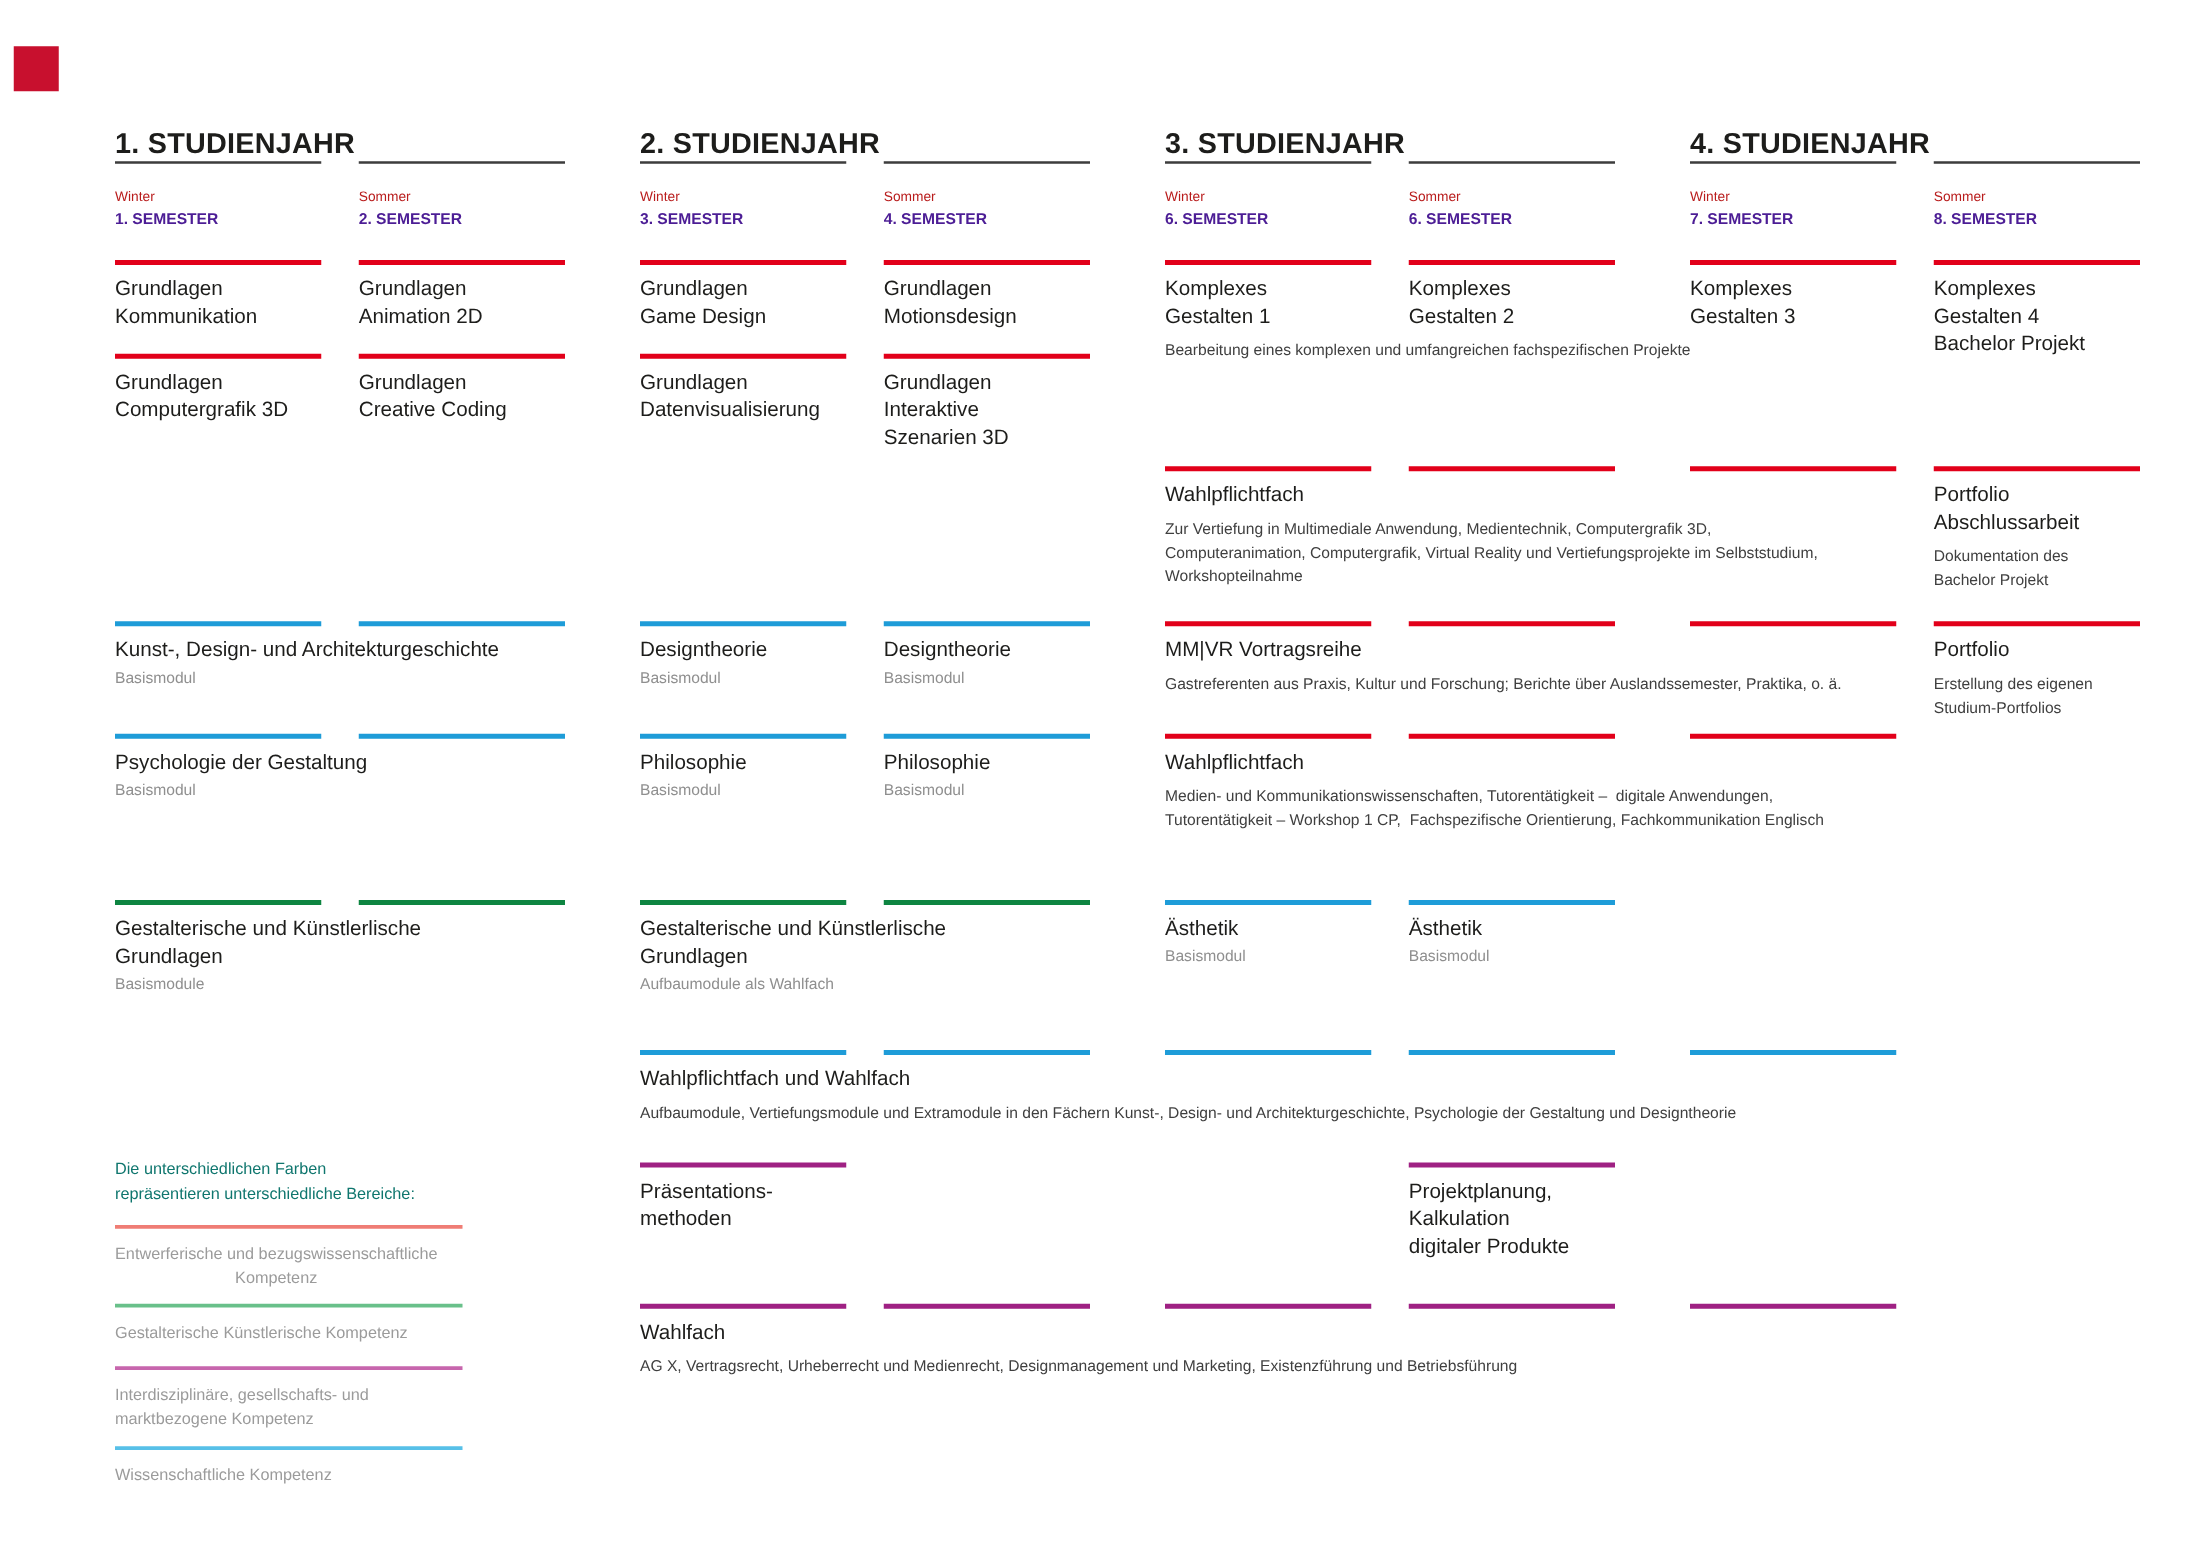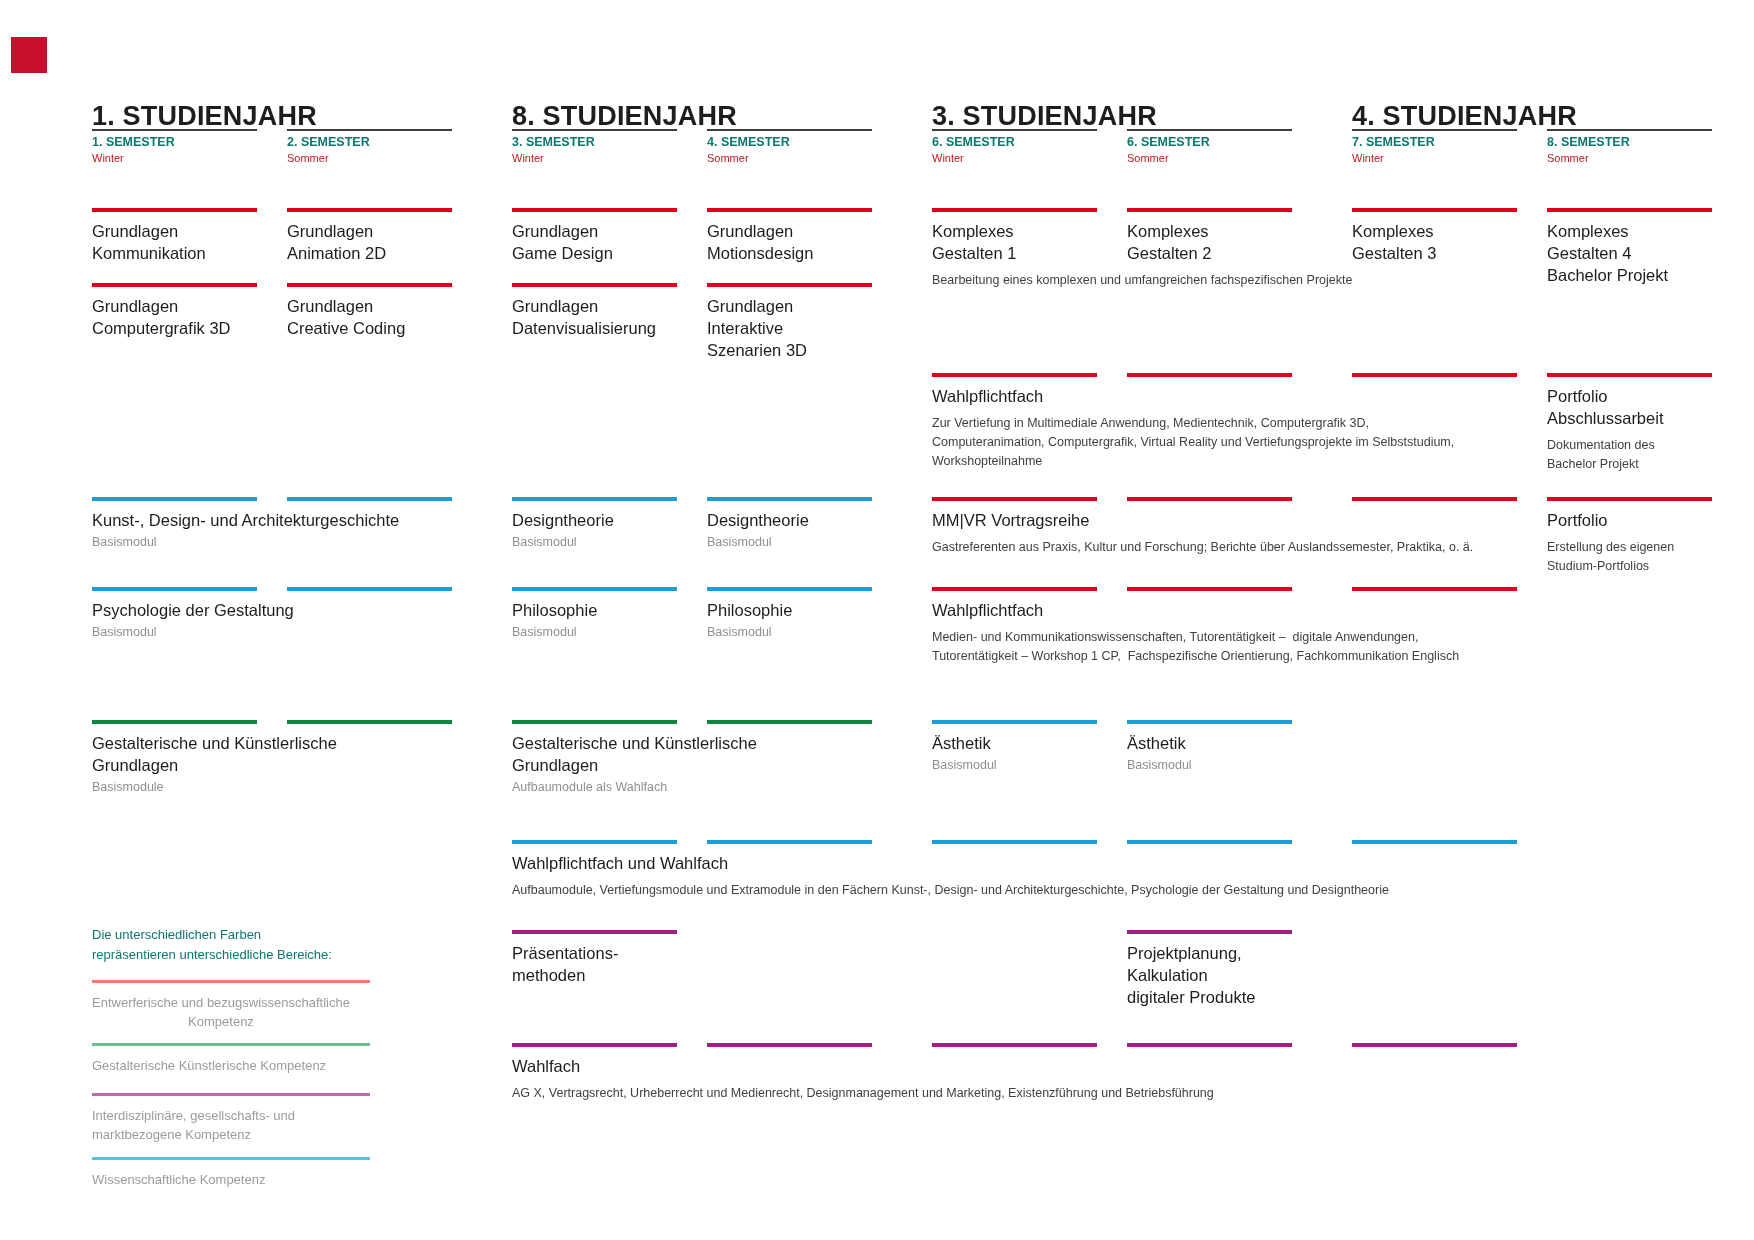--- a/index.html
+++ b/index.html
@@ -1,40 +1,40 @@
 <!DOCTYPE html>
 <html><head>
 <meta charset="utf-8">
 <style>
   html,body{margin:0;padding:0;background:#ffffff;}
   body{font-family:"Liberation Sans", sans-serif;}
   #canvas{position:relative;width:1754px;height:1240px;background:#fff;overflow:hidden;}
   .abs{position:absolute;}
   .logo{width:36px;height:36px;}
-  .year-label{font-size:27px;font-weight:600;color:#1d1d1b;letter-spacing:.2px;white-space:pre;}
+  .year-label{font-size:23px;font-weight:600;color:#1d1d1b;letter-spacing:.2px;white-space:pre;}
   .sem-rule{height:2px;background:#3d3d3d;}
-  .sem-label{font-size:12.5px;font-weight:700;color:#0f766e;white-space:pre;}
+  .sem-label{font-size:12.5px;font-weight:700;color:#4c1d95;white-space:pre;margin-top:33px;}
   .sem-season{font-size:11px;color:#b91c1c;white-space:pre;}
   .module{position:absolute;}
   .bar{position:absolute;top:0;height:4px;}
   .mod-body{position:absolute;left:0;top:12px;}
   .mod-title{font-size:16.5px;line-height:22px;font-weight:500;color:#1d1d1b;white-space:pre;}
   .mod-sub{margin-top:3px;font-size:12.5px;line-height:17px;color:#8f8f8f;white-space:pre;}
   .mod-desc{margin-top:7px;font-size:12.5px;line-height:19px;color:#3f3f3f;white-space:pre;width:max-content;}
   .legend-intro{font-size:13px;line-height:20px;color:#0f766e;white-space:pre;}
   .legend-line{height:3px;width:278px;}
   .legend-label{font-size:13px;line-height:19px;color:#9b9b9b;white-space:pre;}
 </style>
 </head>
 <body>
 
 <div id="canvas">
   <div class="abs logo" id="logo" style="left: 11px; top: 37px; background: rgb(200, 16, 46);"></div>
 <div class="abs year-label" style="left: 92px; top: 101px;">1. STUDIENJAHR</div>
-    <div class="abs year-label" style="left: 512px; top: 101px;">8. STUDIENJAHR</div>
+    <div class="abs year-label" style="left: 512px; top: 101px;">2. STUDIENJAHR</div>
     <div class="abs year-label" style="left: 932px; top: 101px;">3. STUDIENJAHR</div>
     <div class="abs year-label" style="left: 1352px; top: 101px;">4. STUDIENJAHR</div>
     <div class="abs sem-rule" style="left: 92px; top: 129px; width: 165px;"></div>
     <div class="abs sem-label" style="left: 92px; top: 135px;">1. SEMESTER</div>
     <div class="abs sem-season" style="left: 92px; top: 152px;">Winter</div>
     <div class="abs sem-rule" style="left: 287px; top: 129px; width: 165px;"></div>
     <div class="abs sem-label" style="left: 287px; top: 135px;">2. SEMESTER</div>
     <div class="abs sem-season" style="left: 287px; top: 152px;">Sommer</div>
     <div class="abs sem-rule" style="left: 512px; top: 129px; width: 165px;"></div>
     <div class="abs sem-label" style="left: 512px; top: 135px;">3. SEMESTER</div>

